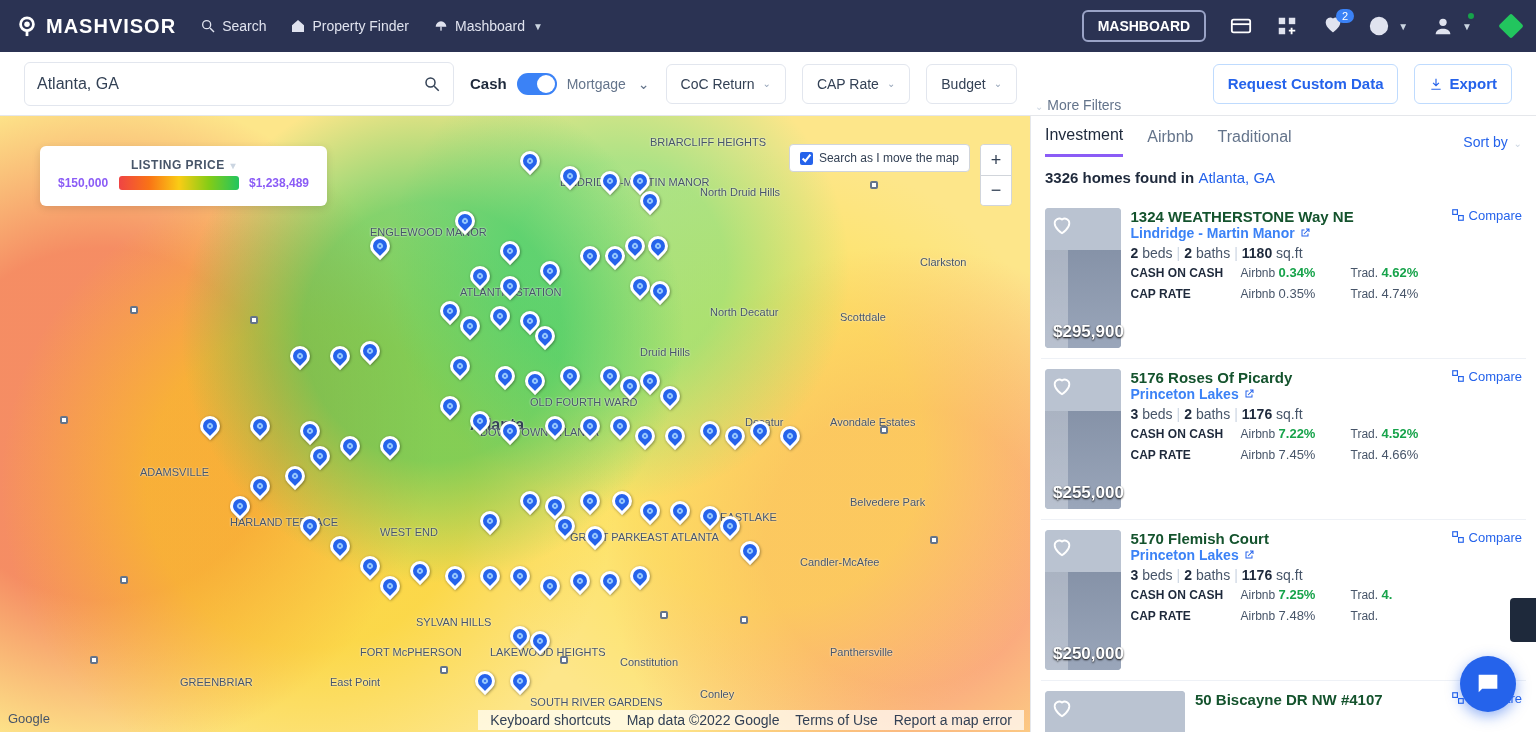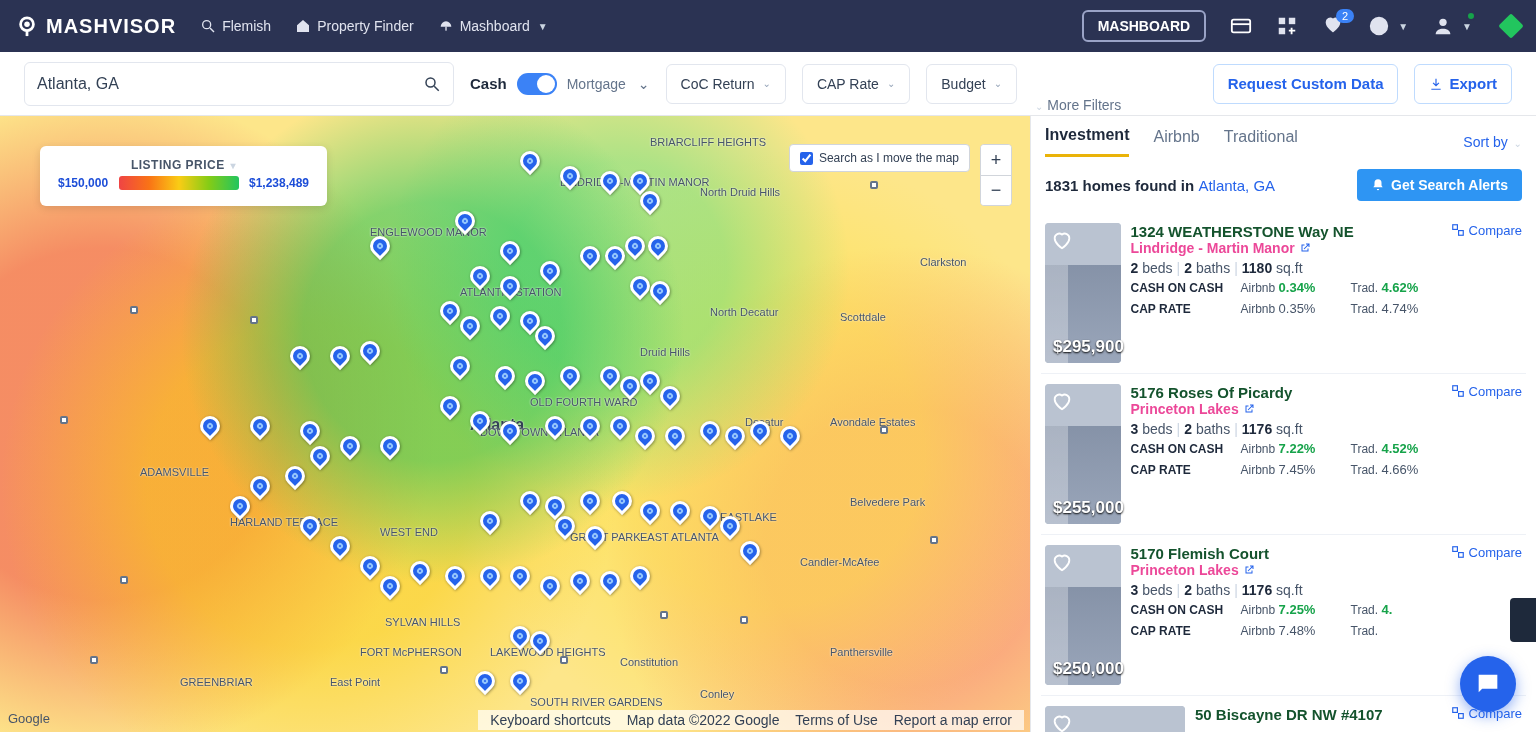--- a/index.html
+++ b/index.html
@@ -48,58 +48,58 @@
 }
 .map-label { position: absolute; font-size: 11px; color: #475569; font-weight: 500; text-shadow: 0 0 2px #fff; pointer-events:none; }
 .atlanta-lbl { left: 470px; top: 300px; font-size: 16px; font-weight:700; color:#334155; }
 .map-marker { position: absolute; width: 20px; height: 20px; background: #2563eb; border: 3px solid #fff; border-radius: 50% 50% 50% 0; transform: rotate(-45deg); box-shadow: 0 1px 3px rgba(0,0,0,.4); }
 .map-marker::after { content:""; position:absolute; inset:4px; border:2px solid #93c5fd; border-radius:50%; }
 .map-dot { position:absolute; width:8px; height:8px; background:#fff; border:2px solid #64748b; border-radius:2px; }
 
 .legend { position: absolute; top: 30px; left: 40px; background: #fff; border-radius: 6px; box-shadow: 0 2px 8px rgba(0,0,0,.12); padding: 12px 18px; text-align:center; }
 .legend .title { font-size: 12px; font-weight: 700; color:#475569; letter-spacing:.5px; }
 .legend .bar { height: 14px; width: 120px; display:inline-block; background: linear-gradient(90deg,#ef4444,#f97316,#facc15,#84cc16,#22c55e); border-radius:3px; margin:4px 6px; vertical-align:middle; }
-.legend .ends { font-size: 12px; color:#1d4ed8; font-weight:600; }
+.legend .ends { font-size: 12px; color:#8b5cf6; font-weight:600; }
 
 .map-ctrls { position:absolute; top: 28px; right: 18px; display:flex; align-items:flex-start; gap: 10px; }
 .search-move { background:#fff; border:1px solid #d1d5db; border-radius:4px; padding:6px 10px; font-size:12px; color:#334155; display:flex; align-items:center; gap:6px; }
 .search-move input { accent-color:#2563eb; }
 .zoom { background:#fff; border:1px solid #d1d5db; border-radius:4px; overflow:hidden; }
 .zoom button { display:block; width:30px; height:30px; border:none; background:#fff; font-size:18px; color:#334155; cursor:pointer; }
 .zoom button + button { border-top:1px solid #d1d5db; }
 
 .map-footer { position:absolute; bottom:2px; right:6px; font-size:14px; color:#334155; background:rgba(255,255,255,.7); padding:2px 6px; }
 .map-footer span { margin: 0 6px; cursor:pointer; }
 .google-logo { position:absolute; bottom:6px; left:8px; font-size:13px; color:#475569; font-family: Arial; }
 
 
 .results { width: 506px; background:#fff; border-left:1px solid #e5e7eb; display:flex; flex-direction:column; }
 .tabs { display:flex; align-items:center; padding: 10px 14px 0; gap: 24px; }
 .tab { font-size:16px; color:#64748b; padding-bottom:10px; cursor:pointer; }
-.tab.active { color:#1e293b; font-weight:700; border-bottom:3px solid #eab308; }
+.tab.active { color:#1e293b; font-weight:400; border-bottom:3px solid #8b5cf6; }
 .sortby { margin-left:auto; color:#2563eb; font-size:14px; cursor:pointer; }
 .result-head { display:flex; align-items:center; padding: 12px 14px; }
 .count { font-size:15px; color:#1e293b; }
 .count a { color:#2563eb; text-decoration:none; }
 .alert-btn { margin-left:auto; background:#2e95f3; color:#fff; border:none; border-radius:4px; padding:8px 14px; font-size:14px; font-weight:600; cursor:pointer; display:flex; align-items:center; gap:6px; }
 .listings { flex:1; overflow-y:auto; padding: 0 10px 10px; }
 .listings::-webkit-scrollbar { width:10px; }
 .listings::-webkit-scrollbar-thumb { background:#cbd5e1; border-radius:5px; }
 
 .card { display:flex; gap:10px; padding:10px 4px; border-bottom:1px solid #eef1f6; }
 .thumb { width:140px; height:140px; border-radius:4px; position:relative; background:linear-gradient(135deg,#cbd5e1,#94a3b8); }
 .thumb .price { position:absolute; bottom:6px; left:8px; color:#fff; font-weight:800; font-size:17px; text-shadow:0 1px 2px #000; }
 .thumb .heart { position:absolute; top:6px; left:6px; width:22px; height:22px; }
 .thumb .fake { position:absolute; inset:0; background:
   linear-gradient(#bac3d1 30%, transparent 30%),
   linear-gradient(90deg, rgba(255,255,255,.3) 0 30%, transparent 30%),
   linear-gradient(#7d8aa0,#9aa6ba); border-radius:4px; }
 .card-body { flex:1; font-size:14px; color:#334155; }
 .addr { font-weight:800; font-size:15px; color:#14532d; }
-.neigh { color:#ec4899; font-weight:600; font-size:14px; display:flex; align-items:center; gap:4px; }
+.neigh { color:#3b82f6; font-weight:600; font-size:14px; display:flex; align-items:center; gap:4px; }
 .specs { margin:4px 0; color:#475569; }
 .specs b { font-weight:700; color:#1e293b; }
 .sep { color:#cbd5e1; margin:0 4px; }
 .metrics { display:grid; grid-template-columns: 110px 110px 90px; row-gap:6px; font-size:13px; align-items:center; }
 .metrics .lab { font-weight:800; color:#1e293b; font-size:12px; }
 .metrics .src { color:#475569; font-size:12px; }
 .metrics .pos { color:#16a34a; font-weight:700; }
 .metrics .neu { color:#475569; }
 .compare { color:#2563eb; font-size:13px; cursor:pointer; white-space:nowrap; display:flex; align-items:flex-start; gap:4px; }
 
@@ -117,21 +117,21 @@
         <circle cx="12" cy="10" r="3" fill="#fff"></circle>
         <path d="M12 17 L12 23" stroke="#fff" stroke-width="3"></path>
       </svg>
     <span>MASHVISOR</span>
   </div>
   <div class="nav-item">
     <svg class="ico" viewBox="0 0 24 24">
         <circle cx="10" cy="10" r="6" fill="none" stroke="currentColor" stroke-width="2"></circle>
         <path d="M15 15 L21 21" stroke="currentColor" stroke-width="2"></path>
       </svg>
-    <span>Flemish</span>
+    <span>Search</span>
   </div>
   <div class="nav-item">
     <svg class="ico" viewBox="0 0 24 24" fill="currentColor">
         <path d="M3 11 L12 3 L21 11 V21 H3 Z"></path>
       </svg>
     <span>Property Finder</span>
   </div>
   <div class="nav-item">
     <svg class="ico" viewBox="0 0 24 24" fill="currentColor">
         <path d="M4 13a8 8 0 0 1 16 0H4z"></path>
@@ -231,21 +231,21 @@
         <div class="map-label" style="left: 830px; top: 300px;">Avondale Estates</div>
         <div class="map-label" style="left: 850px; top: 380px;">Belvedere Park</div>
         <div class="map-label" style="left: 800px; top: 440px;">Candler-McAfee</div>
         <div class="map-label" style="left: 830px; top: 530px;">Panthersville</div>
         <div class="map-label" style="left: 620px; top: 540px;">Constitution</div>
         <div class="map-label" style="left: 700px; top: 572px;">Conley</div>
         <div class="map-label" style="left: 530px; top: 580px;">SOUTH RIVER GARDENS</div>
         <div class="map-label" style="left: 330px; top: 560px;">East Point</div>
         <div class="map-label" style="left: 180px; top: 560px;">GREENBRIAR</div>
         <div class="map-label" style="left: 360px; top: 530px;">FORT McPHERSON</div>
-        <div class="map-label" style="left: 385px; top: 500px;">SYLVAN HILLS</div>
+        <div class="map-label" style="left: 416px; top: 500px;">SYLVAN HILLS</div>
         <div class="map-label" style="left: 380px; top: 410px;">WEST END</div>
         <div class="map-label" style="left: 140px; top: 350px;">ADAMSVILLE</div>
         <div class="map-label" style="left: 230px; top: 400px;">HARLAND TERRACE</div>
         <div class="map-label" style="left: 370px; top: 110px;">ENGLEWOOD MANOR</div>
         <div class="map-label" style="left: 460px; top: 170px;">ATLANTIC STATION</div>
         <div class="map-label" style="left: 530px; top: 280px;">OLD FOURTH WARD</div>
         <div class="map-label" style="left: 480px; top: 310px;">DOWNTOWN ATLANTA</div>
         <div class="map-label" style="left: 570px; top: 415px;">GRANT PARK</div>
         <div class="map-label" style="left: 640px; top: 415px;">EAST ATLANTA</div>
         <div class="map-label" style="left: 720px; top: 395px;">EASTLAKE</div>
@@ -383,28 +383,22 @@
 
   <div class="results">
     <div class="tabs">
       <div class="tab active">Investment</div>
       <div class="tab">Airbnb</div>
       <div class="tab">Traditional</div>
       <div class="sortby"><span>Sort by</span> <span class="chev">⌄</span></div>
     </div>
     <div class="result-head">
       <div class="count">
-        <b>1831 homes found in </b><a href="#">Atlanta, GA</a>
-      </div>
-      <button class="alert-btn">
-        <svg width="14" height="14" viewBox="0 0 24 24" fill="#fff">
-            <path d="M12 2a6 6 0 0 0-6 6v5l-2 3h16l-2-3V8a6 6 0 0 0-6-6zM10 19a2 2 0 0 0 4 0"></path>
-          </svg>
-        <span>Get Search Alerts</span>
-      </button>
+        <b>3326 homes found in </b><a href="#">Atlanta, GA</a>
+      </div>
     </div>
     <div class="listings" id="listings-host">
         <div class="card">
     <div class="thumb">
       <div class="fake"></div>
       <svg class="heart" viewBox="0 0 24 24" fill="none" stroke="#fff" stroke-width="2">
               <path d="M12 21s-8-5-8-11a5 5 0 0 1 8-4 5 5 0 0 1 8 4c0 6-8 11-8 11z"></path>
             </svg>
       <div class="price">$295,900</div>
     </div>

